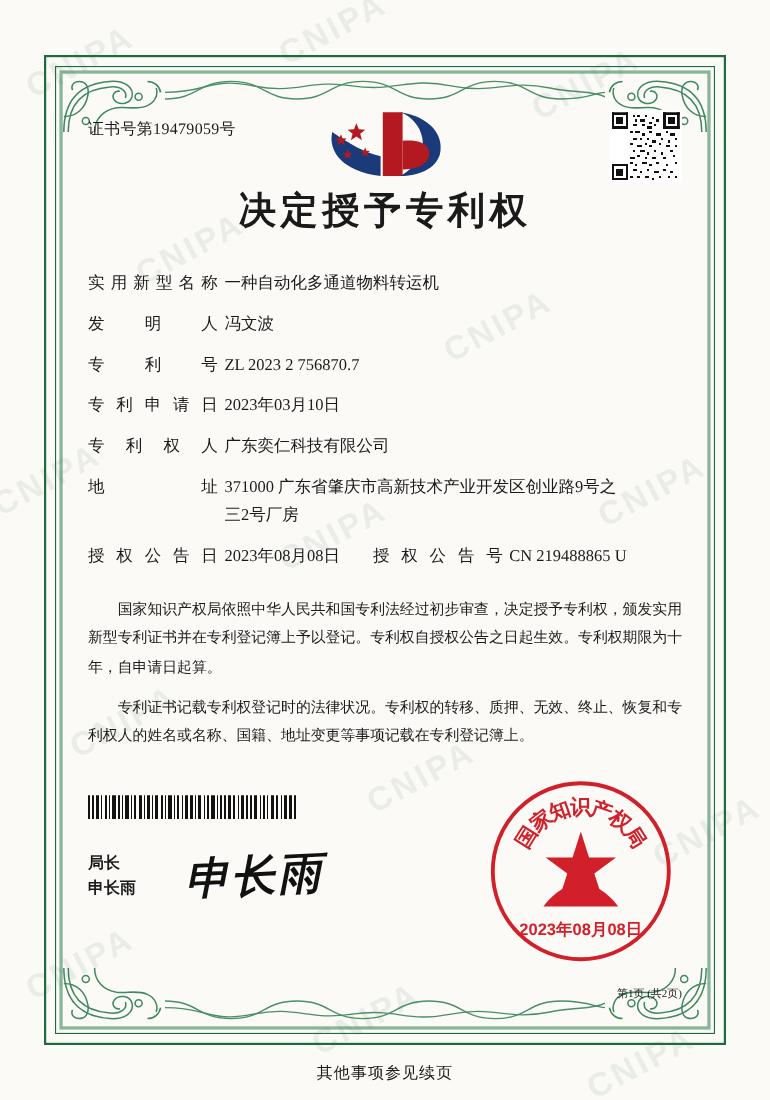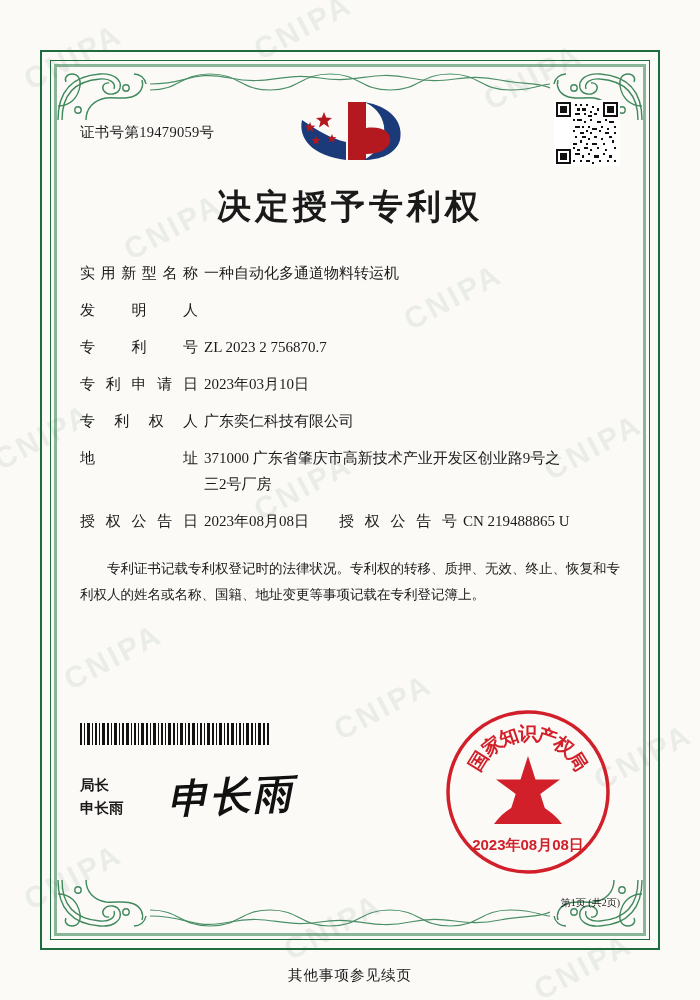--- a/index.html
+++ b/index.html
@@ -92,21 +92,21 @@
 
   
   .content {
     position: absolute;
     left: 40px; right: 40px; top: 34px; bottom: 30px;
   }
 
   .cert-no {
     font-size: 14.5px;
     letter-spacing: .3px;
-    margin-top: 39px;
+    margin-top: 24px;
   }
 
   .logo {
     position: absolute;
     left: 50%;
     transform: translateX(-50%);
     top: 14px;
     width: 128px;
     height: 66px;
   }
@@ -441,20 +441,21 @@
         </div>
         <div class="f-value">一种自动化多通道物料转运机</div>
       </div>
 
       <div class="field">
         <div class="f-label">
           <span>发</span>
           <span>明</span>
           <span>人</span>
         </div>
+        <div class="f-value">冯文波</div>
       </div>
 
       <div class="field">
         <div class="f-label">
           <span>专</span>
           <span>利</span>
           <span>号</span>
         </div>
         <div class="f-value">ZL 2023 2 756870.7</div>
       </div>
@@ -506,20 +507,21 @@
           <span>公</span>
           <span>告</span>
           <span>号</span>
         </div>
         <div style="padding-left:6px;">CN 219488865 U</div>
       </div>
 
     </div>
 
     <div class="paras">
+      <p class="para">国家知识产权局依照中华人民共和国专利法经过初步审查，决定授予专利权，颁发实用新型专利证书并在专利登记簿上予以登记。专利权自授权公告之日起生效。专利权期限为十年，自申请日起算。</p>
       <p class="para">专利证书记载专利权登记时的法律状况。专利权的转移、质押、无效、终止、恢复和专利权人的姓名或名称、国籍、地址变更等事项记载在专利登记簿上。</p>
     </div>
 
     <svg class="barcode" viewBox="0 0 190 22" preserveAspectRatio="none" shape-rendering="crispEdges">
       <g fill="#111">
         <rect x="0" y="0" width="2" height="22"></rect>
           <rect x="4" y="0" width="1" height="22"></rect>
         <rect x="7" y="0" width="3" height="22"></rect>
           <rect x="12" y="0" width="1" height="22"></rect>
         <rect x="15" y="0" width="2" height="22"></rect>

